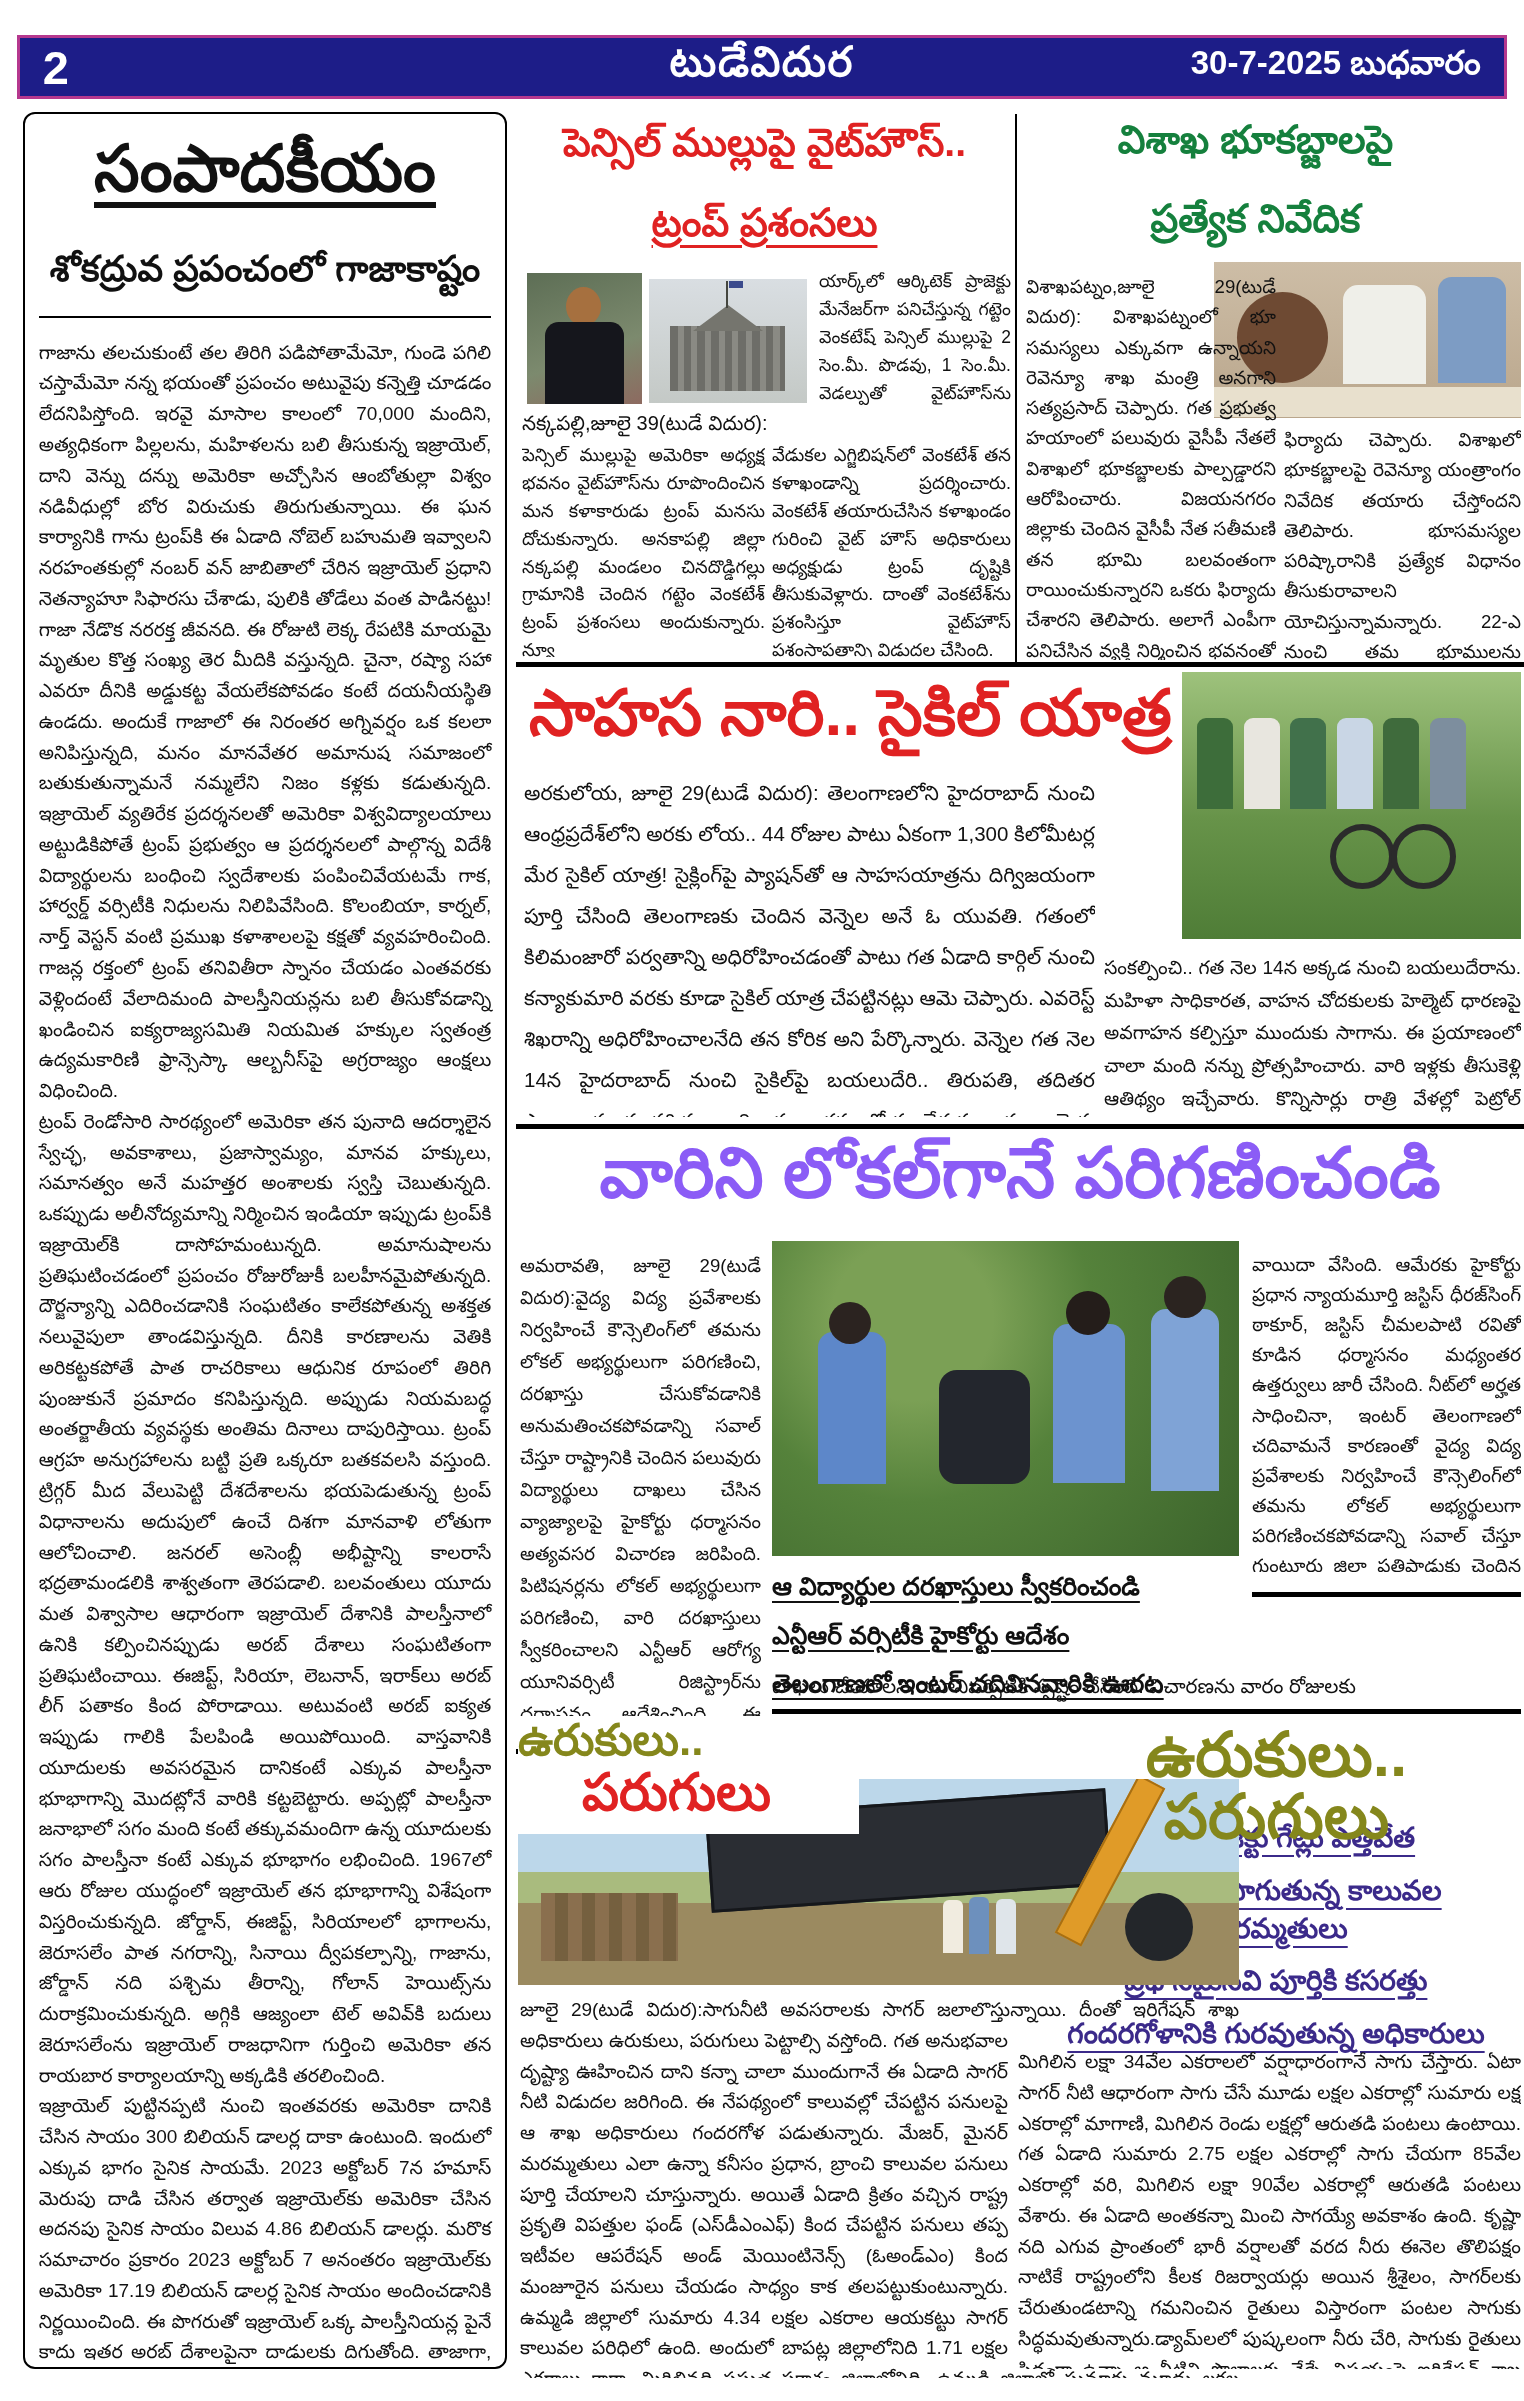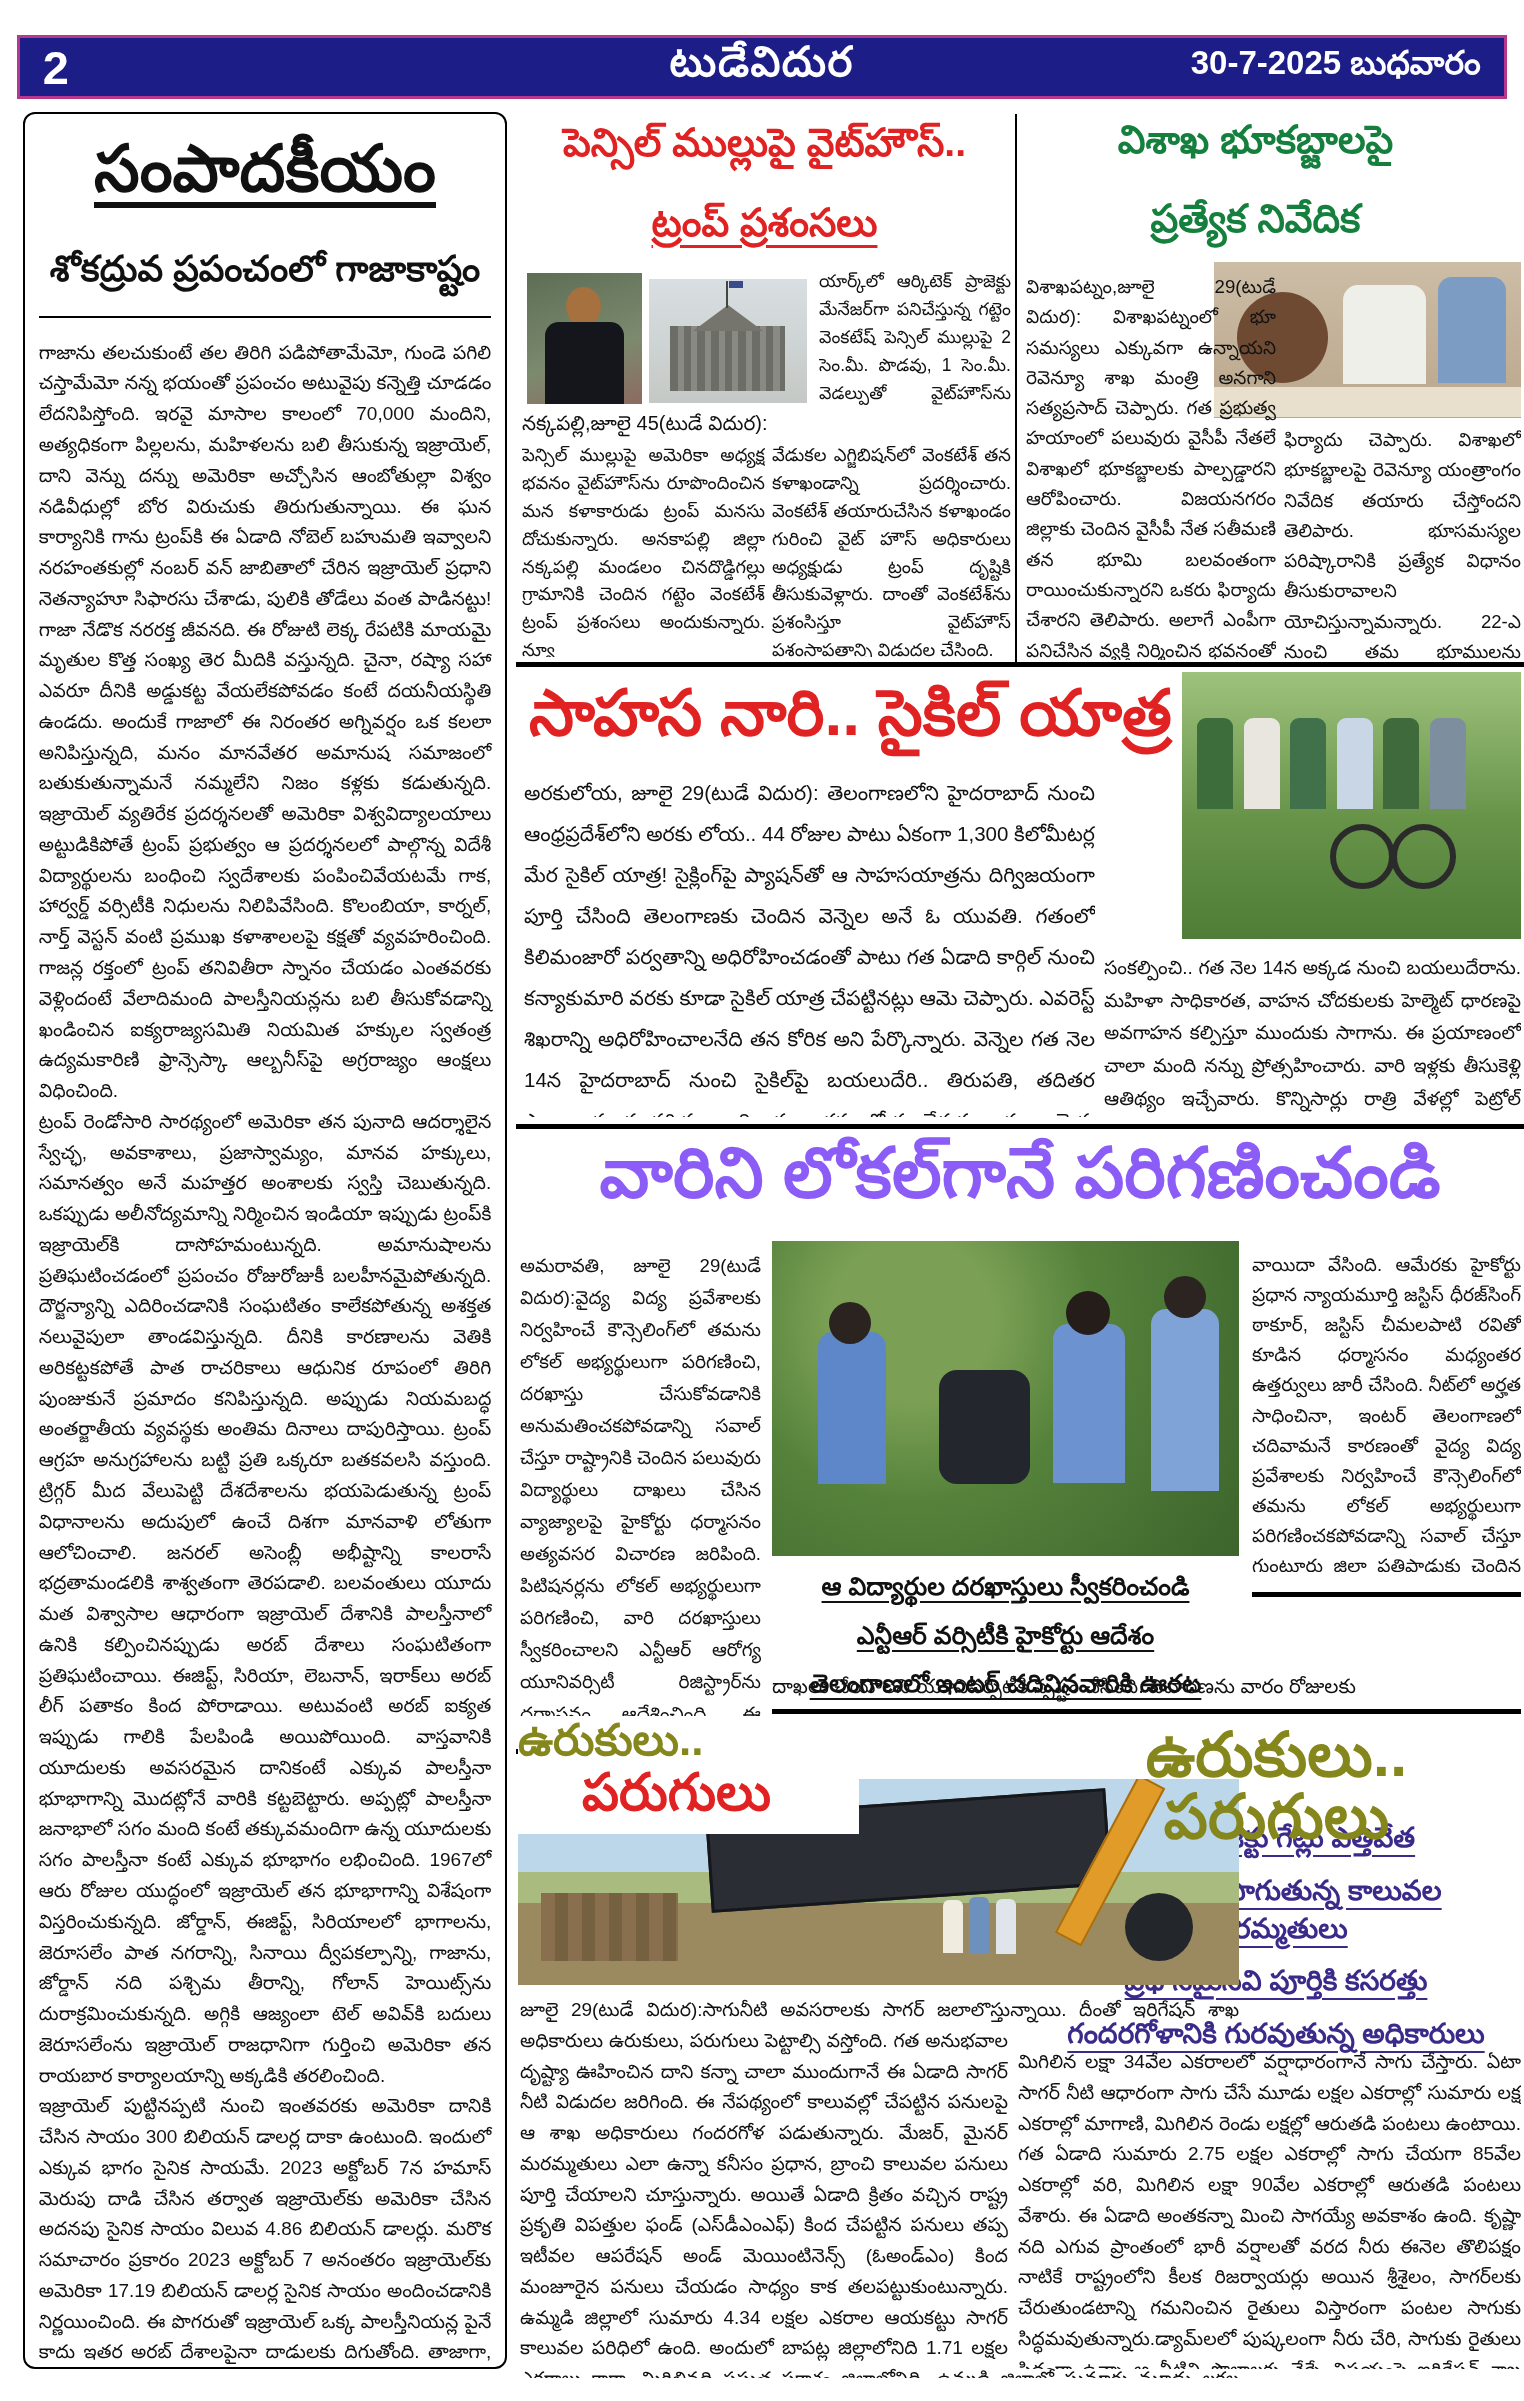--- a/index.html
+++ b/index.html
@@ -29,21 +29,21 @@
   .red{color:#e02222;}
   .blue{color:#15803d;}
   .mag{color:#8b5cf6;}
   .olive{color:#85871c;}
   .indigo{color:#3b2a8a;}
   .h-top{font-size:39px;font-weight:700;text-align:center;line-height:1.0;}
   .body-sm{font-size:18px;line-height:1.55;}
   .photo{position:absolute;overflow:hidden;box-sizing:border-box;}
   .subhead-item{font-size:28px;font-weight:700;text-align:center;text-decoration:underline;
                 text-underline-offset:7.6px;margin-bottom:15px;line-height:1.35;}
-  .hl-line{font-size:25px;font-weight:700;text-align:center;text-decoration:underline;
+  .hl-line{font-size:25px;font-weight:700;text-decoration:underline;
            text-underline-offset:6px;margin-bottom:13.7px;}
   .fspacer{float:right;width:231px;height:326px;}
 </style>
 </head>
 <body>
 
 <div id="page">
 
   <div id="hdr" class="abs">
     <div class="pn">2</div>
@@ -71,21 +71,21 @@
     <div style="position:absolute;left:18px;top:49px;width:79px;height:83px;border-radius:13.7px 13.7px 0 0;background:#15161c;"></div>
   </div>
   <div class="photo" style="left:649px;top:279px;width:158px;height:124px;background:linear-gradient(#d9dee2,#c4c9c6);">
     <div style="position:absolute;left:21px;top:47px;width:115px;height:65px;background:repeating-linear-gradient(90deg,#6d6d68 0 7.6px,#8a8a84 7.6px 13.7px);"></div>
     <div style="position:absolute;left:44px;top:26px;width:70px;height:26px;background:#75756e;clip-path:polygon(50% 0,100% 100%,0 100%);"></div>
     <div style="position:absolute;left:77px;top:1.5px;width:2.3px;height:27px;background:#44463f;"></div>
     <div style="position:absolute;left:80px;top:1.5px;width:13.7px;height:7.6px;background:#3b4a8c;"></div>
   </div>
   <div class="abs clip body-sm just" style="left:819px;top:267px;width:192px;height:138px;font-size:17.5px;line-height:1.6;">యార్క్‌లో ఆర్కిటెక్ ప్రాజెక్టు మేనేజర్‌గా పనిచేస్తున్న గట్టెం వెంకటేష్ పెన్సిల్ ముల్లుపై 2 సెం.మీ. పొడవు, 1 సెం.మీ. వెడల్పుతో వైట్‌హౌస్‌ను తీర్చిదిద్దారు. ఈ నెల 4న అమెరికా స్వాతంత్ర్య దినోత్సవ</div>
 
-  <div class="abs" style="left:522px;top:412px;width:296px;font-size:20px;">నక్కపల్లి,జూలై 45(టుడే విదుర):</div>
+  <div class="abs" style="left:522px;top:412px;width:296px;font-size:20px;">నక్కపల్లి,జూలై 39(టుడే విదుర):</div>
   <div class="abs clip body-sm just" style="left:772px;top:442px;width:239px;height:215px;">వేడుకల ఎగ్జిబిషన్‌లో వెంకటేశ్ తన కళాఖండాన్ని ప్రదర్శించారు. వెంకటేశ్ తయారుచేసిన కళాఖండం గురించి వైట్ హౌస్ అధికారులు అధ్యక్షుడు ట్రంప్ దృష్టికి తీసుకువెళ్లారు. దాంతో వెంకటేశ్‌ను ప్రశంసిస్తూ వైట్‌హౌస్ ప్రశంసాపత్రాన్ని విడుదల చేసింది.</div>
   <div class="abs clip body-sm just" style="left:522px;top:442px;width:243px;height:215px;">పెన్సిల్ ముల్లుపై అమెరికా అధ్యక్ష భవనం వైట్‌హౌస్‌ను రూపొందించిన మన కళాకారుడు ట్రంప్ మనసు దోచుకున్నారు. అనకాపల్లి జిల్లా నక్కపల్లి మండలం చినదొడ్డిగల్లు గ్రామానికి చెందిన గట్టెం వెంకటేశ్ ట్రంప్ ప్రశంసలు అందుకున్నారు. న్యూ</div>
 
   <div class="abs h-top blue" style="left:1024px;top:120px;width:463px;">విశాఖ భూకబ్జాలపై</div>
   <div class="abs h-top blue" style="left:1024px;top:199px;width:463px;text-align:center;">ప్రత్యేక నివేదిక</div>
 
   <div class="photo" style="left:1214px;top:262px;width:307px;height:156px;background:linear-gradient(#cdbda6,#b9a68c);">
     <div style="position:absolute;left:23px;top:30px;width:91px;height:91px;border-radius:50%;background:#6e4a33;"></div>
     <div style="position:absolute;left:129px;top:23px;width:83px;height:99px;border-radius:15px 15px 0 0;background:#efefe9;"></div>
     <div style="position:absolute;left:224px;top:15px;width:68px;height:106px;border-radius:13.7px 13.7px 0 0;background:#7d9cc4;"></div>

